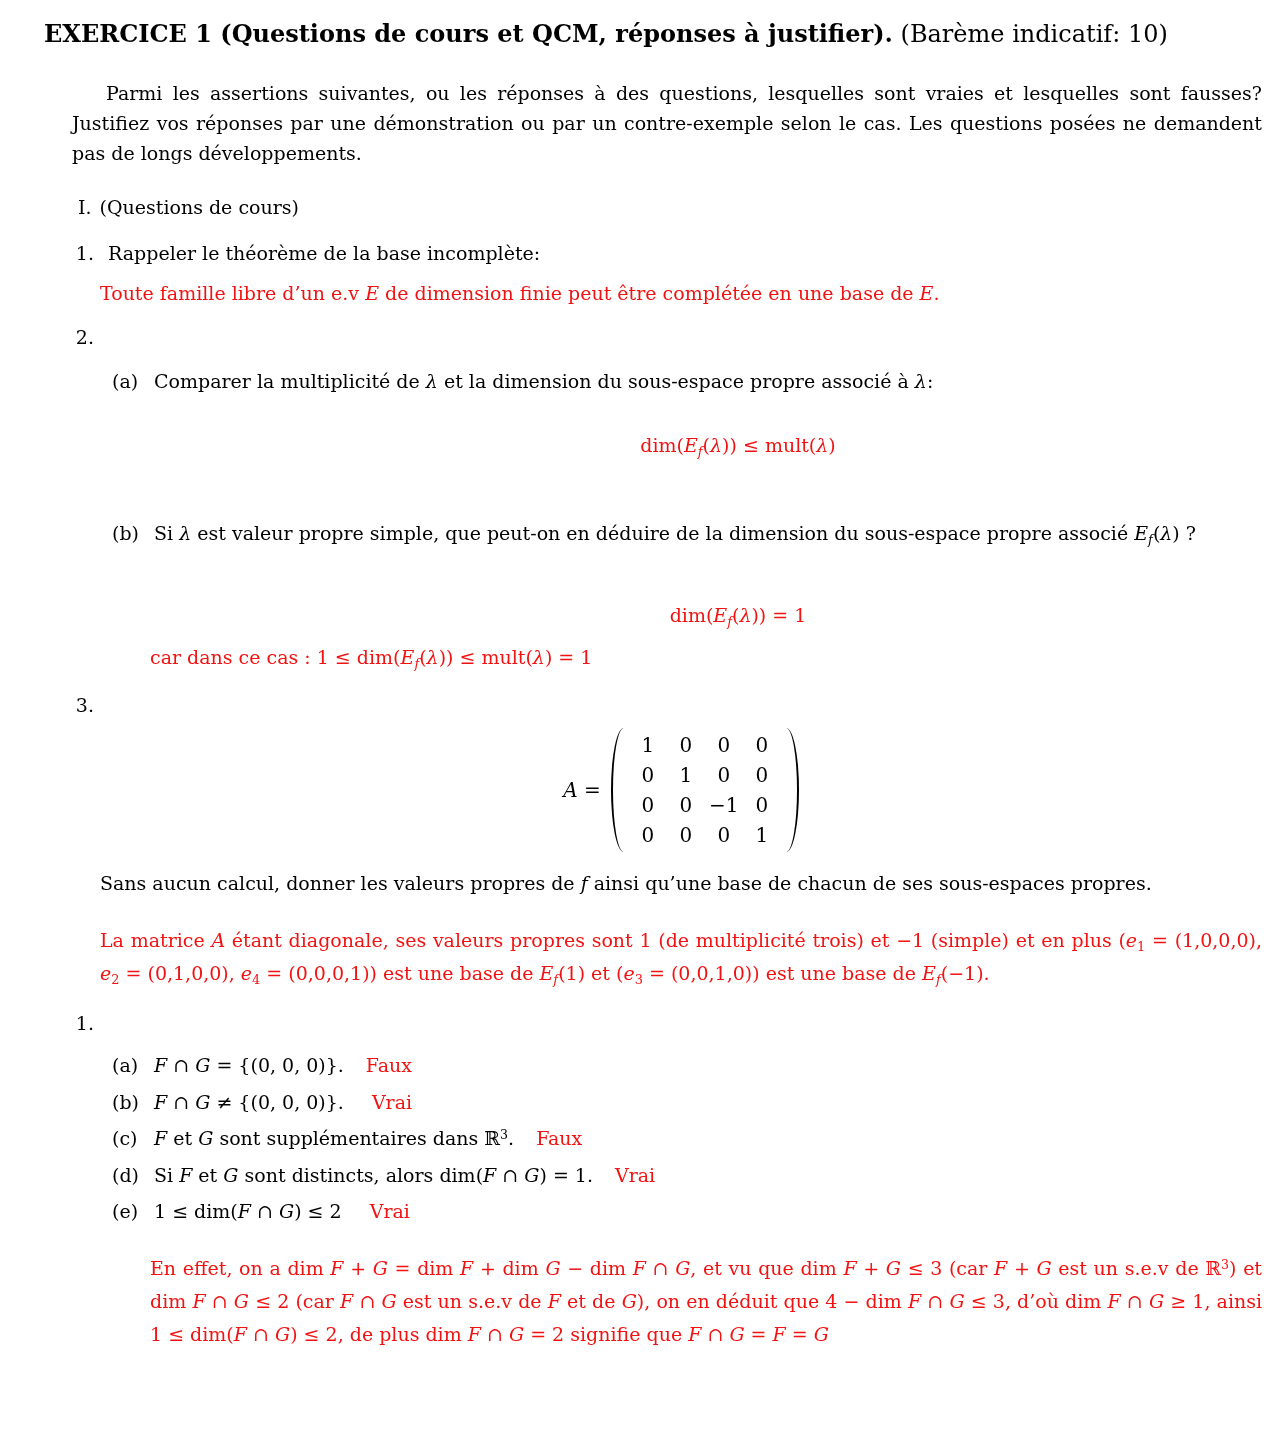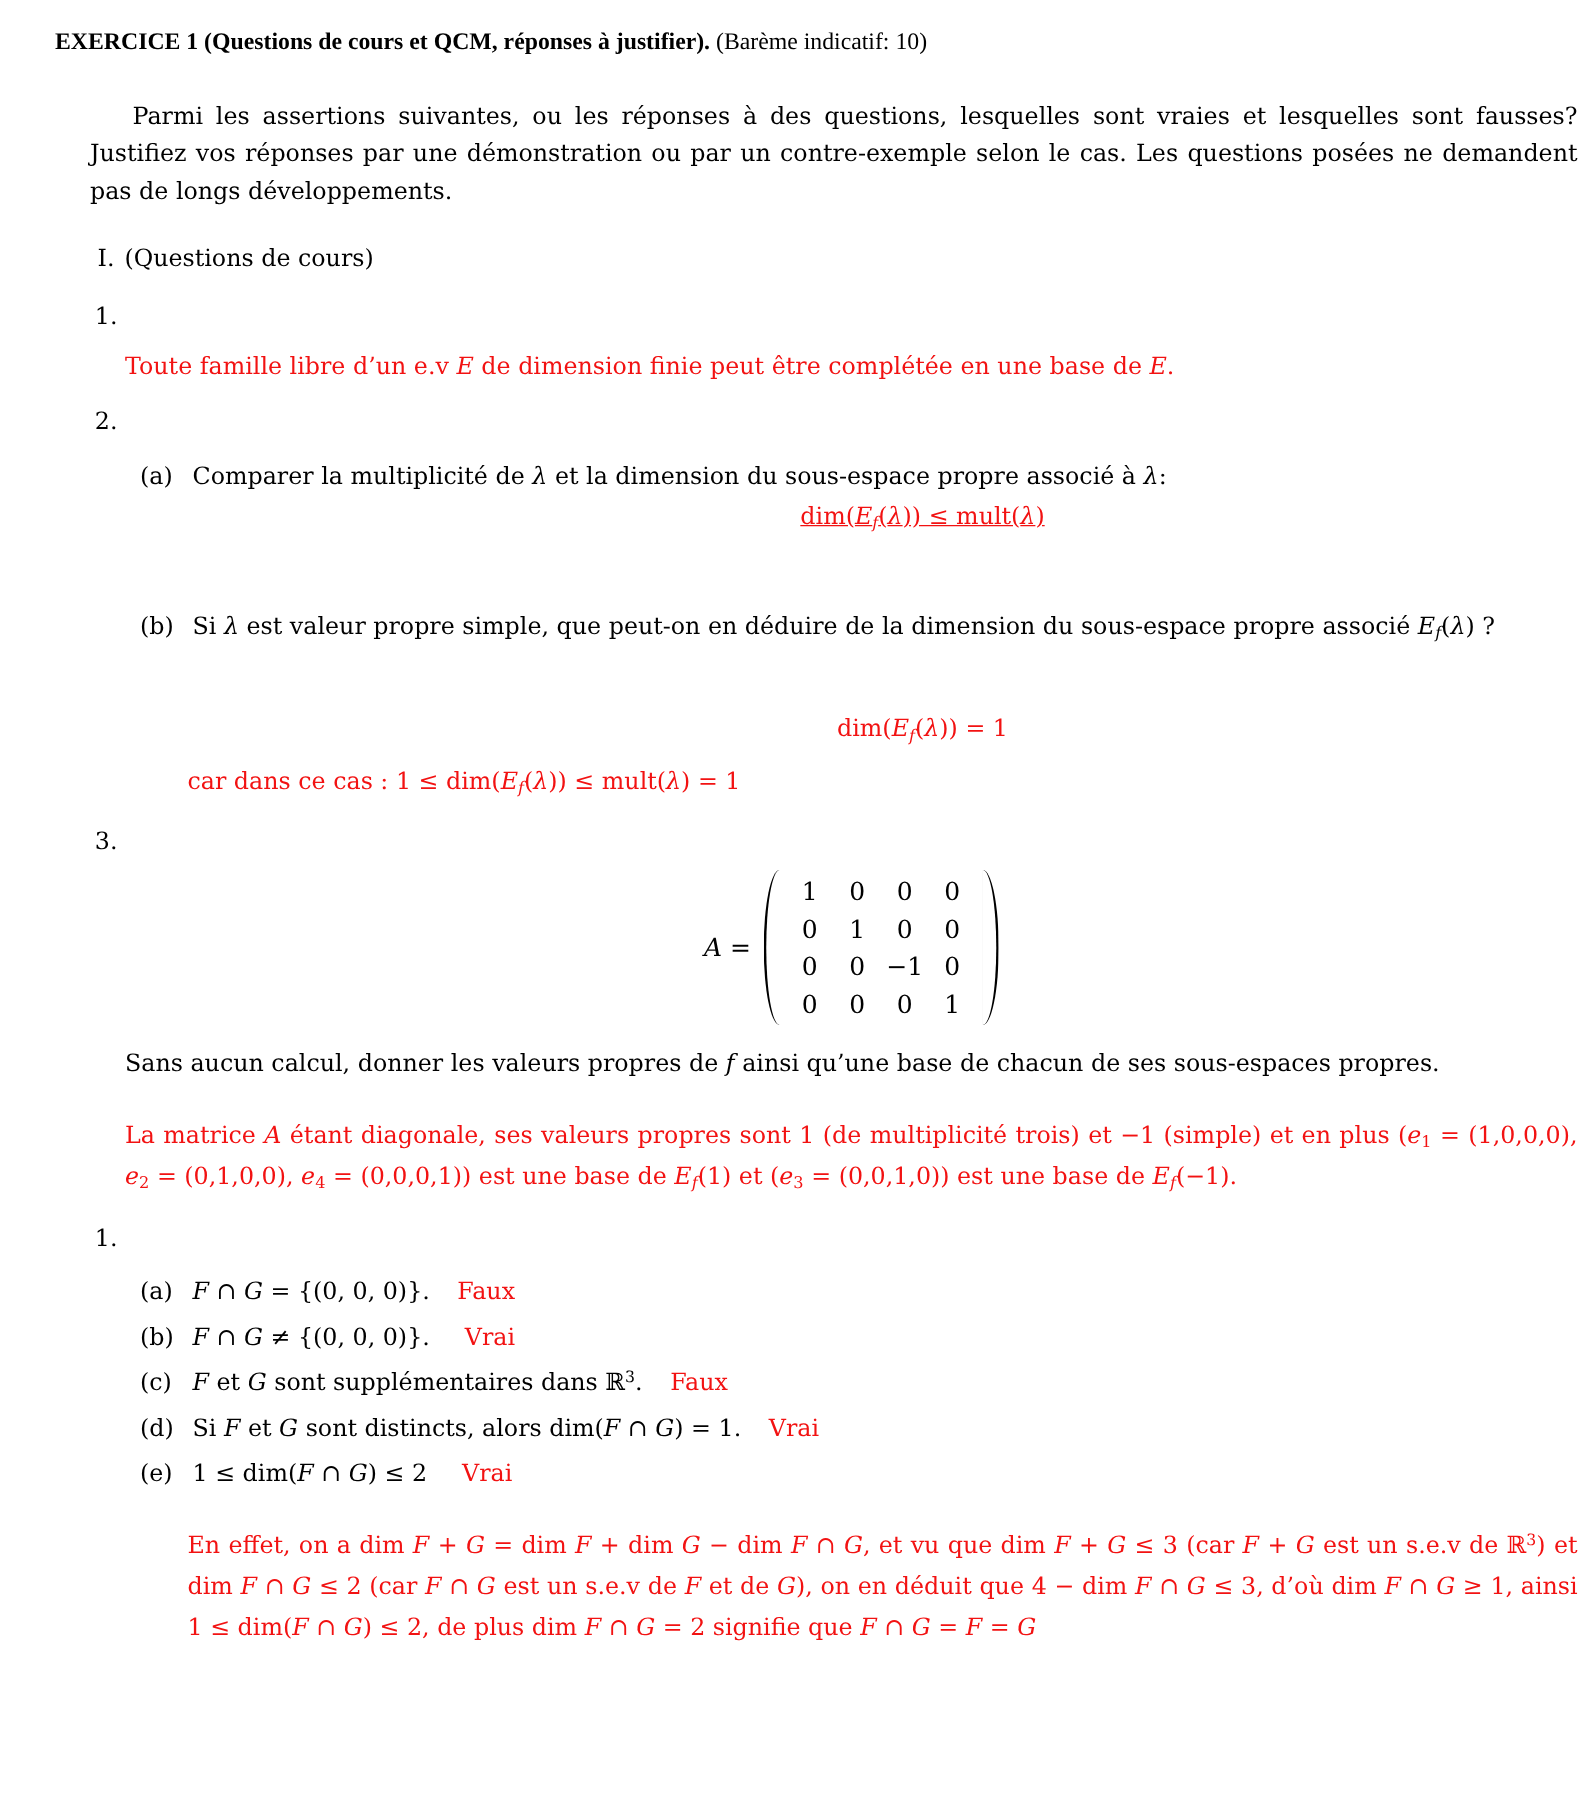--- a/index.html
+++ b/index.html
@@ -11,37 +11,37 @@
     font-size:19px; color:var(--ink); line-height:30px;
   }
   #doc { padding:0 14px 0 44px; }
   .it { font-style:italic; }
   .red { color:var(--red);margin-left:22px; }
   sub, sup { line-height:0; }
   sub { font-size:68%; vertical-align:-0.28em; }
   sup { font-size:66%; vertical-align:0.5em; }
 
   
-  [data-name="page-title"] { margin-top:18px; font-size:19px; line-height:32px;font-family:Liberation Serif, serif; }
+  [data-name="page-title"] { margin-top:18px; font-size:24px; line-height:32px; }
   [data-name="page-title-main"] { font-weight:bold; }
 
   
   .blk { position:relative;margin-left:28px; }
   .item { display:flex; }
   .item .label { flex:none; }
   .center { text-align:center; }
 
   
   [data-name="intro-paragraph"]   { margin-top:28px; text-indent:34px; text-align:justify; }
   [data-name="section-i-heading"] { margin-top:24px; margin-left:34px; }
   [data-name="q1"]                { margin-top:16px; margin-left:28px; }
   [data-name="q1-answer"]         { margin-top:10px; margin-left:56px; }
   [data-name="q2"]                { margin-top:14px; margin-left:28px; }
   [data-name="q2a"]               { margin-top:14px; margin-left:68px; }
-  [data-name="q2a-answer-formula"]{ margin-top:2px; margin-left:170px; height:32px;text-decoration:underline; }
+  [data-name="q2a-answer-formula"]{ margin-top:34px; margin-left:170px; height:32px; }
   [data-name="q2b"]               { margin-top:56px; margin-left:68px; }
   [data-name="q2b-answer-formula"]{ margin-top:52px; margin-left:170px; height:32px; }
   [data-name="q2b-answer-note"]   { margin-top:10px; margin-left:106px; }
   [data-name="q3"]                { margin-top:18px; margin-left:28px; }
   [data-name="matrix-a"]          { margin-top:8px;  margin-left:56px; }
   [data-name="q3-instruction"]    { margin-top:16px; margin-left:56px; }
   [data-name="q3-answer"]         { margin-top:26px; margin-left:56px; line-height:33px; text-align:justify; }
   [data-name="section-ii-heading"]{ margin-top:18px; margin-left:0; }
   [data-name="ii-q1"]             { margin-top:18px; margin-left:28px; }
   [data-name="ii-q1a"]            { margin-top:12px; margin-left:68px; }
@@ -72,20 +72,21 @@
     <span data-name="page-title-main">EXERCICE 1 (Questions de cours et QCM, réponses à justifier).</span><span data-name="page-title-note"> (Barème indicatif: 10)</span>
   </div>
   <div data-name="document-blocks">
       <div class="blk para" data-name="intro-paragraph"><span class="body" data-name="intro-paragraph-text">Parmi les assertions suivantes, ou les réponses à des questions, lesquelles sont vraies et lesquelles sont fausses? Justifiez vos réponses par une démonstration ou par un contre-exemple selon le cas. Les questions posées ne demandent pas de longs développements.</span></div>
       <div class="blk item" data-name="section-i-heading">
         <span class="label rom-label" data-name="section-i-heading-label">I.</span>
         <span class="body" data-name="section-i-heading-text">(Questions de cours)</span>
       </div>
       <div class="blk item" data-name="q1">
         <span class="label num-label" data-name="q1-label">1.</span>
+        <span class="body" data-name="q1-text">Rappeler le théorème de la base incomplète:</span>
       </div>
       <div class="blk para red" data-name="q1-answer"><span class="body" data-name="q1-answer-text">Toute famille libre d’un e.v <span class="it">E</span> de dimension finie peut être complétée en une base de <span class="it">E</span>.</span></div>
       <div class="blk item" data-name="q2">
         <span class="label num-label" data-name="q2-label">2.</span>
       </div>
       <div class="blk item" data-name="q2a">
         <span class="label let-label" data-name="q2a-label">(a)</span>
         <span class="body" data-name="q2a-text">Comparer la multiplicité de <span class="it">λ</span> et la dimension du sous-espace propre associé à <span class="it">λ</span>:</span>
       </div>
       <div class="blk para red center" data-name="q2a-answer-formula"><span class="body" data-name="q2a-answer-formula-text">dim(<span class="it">E</span><sub class="it">f</sub>(<span class="it">λ</span>)) ≤ mult(<span class="it">λ</span>)</span></div>

